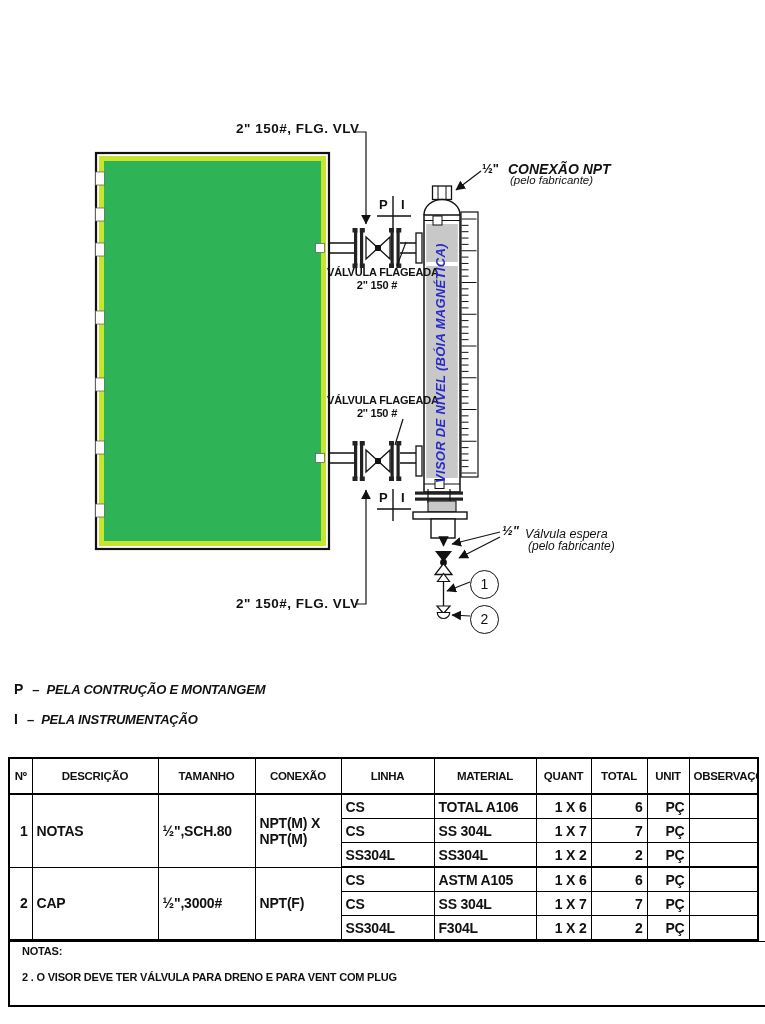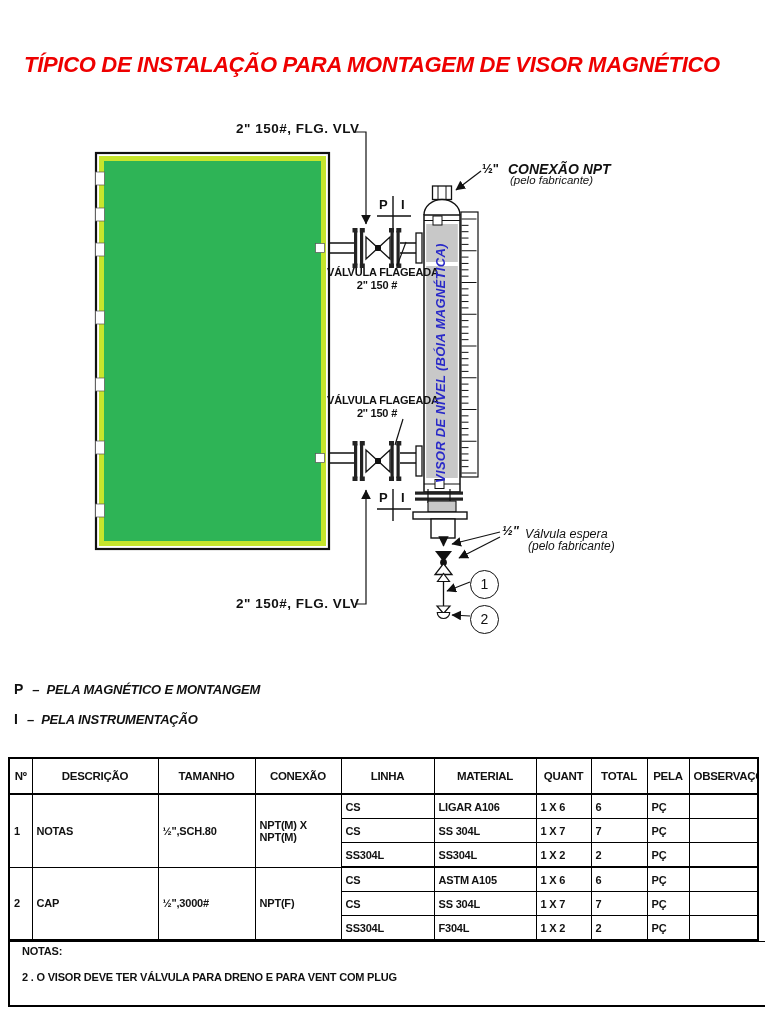--- a/index.html
+++ b/index.html
@@ -20,35 +20,34 @@
       text-align:center;line-height:26px;font-size:14px;background:#fff;}
   .legend-row{position:absolute;left:14px;white-space:nowrap;}
   .legend-sym{font-weight:bold;font-size:14px;}
   .legend-dash{font-weight:bold;font-size:13px;margin:0 7px 0 9px;}
   .legend-text{font-weight:bold;font-style:italic;font-size:13px;letter-spacing:-0.2px;}
   
   .tableblock{position:absolute;left:8px;top:757px;width:760px;}
   table.bom{border-collapse:collapse;table-layout:fixed;width:749px;border:2.5px solid #000;}
   table.bom th,table.bom td{border:1px solid #000;overflow:hidden;padding:1px 4px;}
   table.bom th{height:32px;font-size:11.5px;letter-spacing:-0.3px;border-bottom:2px solid #000;}
-  table.bom td{height:21px;font-size:11px;font-weight:bold;letter-spacing:-0.2px;vertical-align:middle;}
-  td.c{text-align:left;}
+  table.bom td{height:21px;font-size:14px;font-weight:bold;letter-spacing:-0.2px;vertical-align:middle;}
+  td.c{text-align:right;}
   td.pre{white-space:pre-line;}
   tr.grp-end td{border-bottom:2px solid #000;}
   .notes{border:2.5px solid #000;border-top:1px solid #000;height:58px;padding:3px 4px 2px 12px;
          font-size:11px;font-weight:bold;letter-spacing:-0.2px;}
   .notes .nt{margin-bottom:14px;}
   .notes .ni{line-height:1.18;}
 </style>
 </head>
 <body>
 
 <div class="page">
 
-  <div class="title">TÍPICO DE INSTALAÇÃO PARA MONTAGEM DE VISOR MAGNÉTICO</div>
 
   <svg width="765" height="700" viewBox="0 0 765 700">
     <defs>
       <marker id="arr" markerWidth="9" markerHeight="9" refX="7.5" refY="4" orient="auto">
         <path d="M0,0 L8,4 L0,8 Z" fill="#111"></path>
       </marker>
     </defs>
 
     <g>
       <rect x="96" y="153" width="233" height="396" fill="#fff" stroke="#111" stroke-width="2.2"></rect>
@@ -231,21 +230,21 @@
   <div class="lbl pi" style="left:401px;top:198px;">I</div>
   <div class="lbl pi" style="left:379px;top:491px;">P</div>
   <div class="lbl pi" style="left:401px;top:491px;">I</div>
 
   <div class="gauge-text">VISOR DE NÍVEL (BÓIA MAGNÉTICA)</div>
 
   <div class="balloon" style="left:470px;top:570px;">1</div>
   <div class="balloon" style="left:470px;top:605px;">2</div>
 
   <div class="legend-row" style="top:680px;">
-    <span class="legend-sym">P</span><span class="legend-dash">–</span><span class="legend-text">PELA MAGNÉTICO E MONTANGEM</span>
+    <span class="legend-sym">P</span><span class="legend-dash">–</span><span class="legend-text">PELA CONTRUÇÃO E MONTANGEM</span>
   </div>
   <div class="legend-row" style="top:710px;text-align:center;">
     <span class="legend-sym">I</span><span class="legend-dash">–</span><span class="legend-text">PELA INSTRUMENTAÇÃO</span>
   </div>
 
   <div class="tableblock">
     <table class="bom">
       <colgroup>
         <col style="width:23px">
           <col style="width:126px">
@@ -261,33 +260,33 @@
       <thead>
         <tr>
           <th>Nº</th>
           <th>DESCRIÇÃO</th>
           <th>TAMANHO</th>
           <th>CONEXÃO</th>
           <th>LINHA</th>
           <th>MATERIAL</th>
           <th>QUANT</th>
           <th>TOTAL</th>
-          <th>PELA</th>
+          <th>UNIT</th>
           <th>OBSERVAÇÕES</th>
         </tr>
       </thead>
       <tbody>
         <tr>
           <td class="c" rowspan="3">1</td>
           <td rowspan="3">NOTAS</td>
           <td rowspan="3">½",SCH.80</td>
           <td rowspan="3" class="pre">NPT(M) X
 NPT(M)</td>
           <td>CS</td>
-          <td>LIGAR A106</td>
+          <td>TOTAL A106</td>
           <td class="c">1 X 6</td>
           <td class="c">6</td>
           <td class="c">PÇ</td>
           <td></td>
         </tr>
         <tr>
           <td>CS</td>
           <td>SS 304L</td>
           <td class="c">1 X 7</td>
           <td class="c">7</td>

